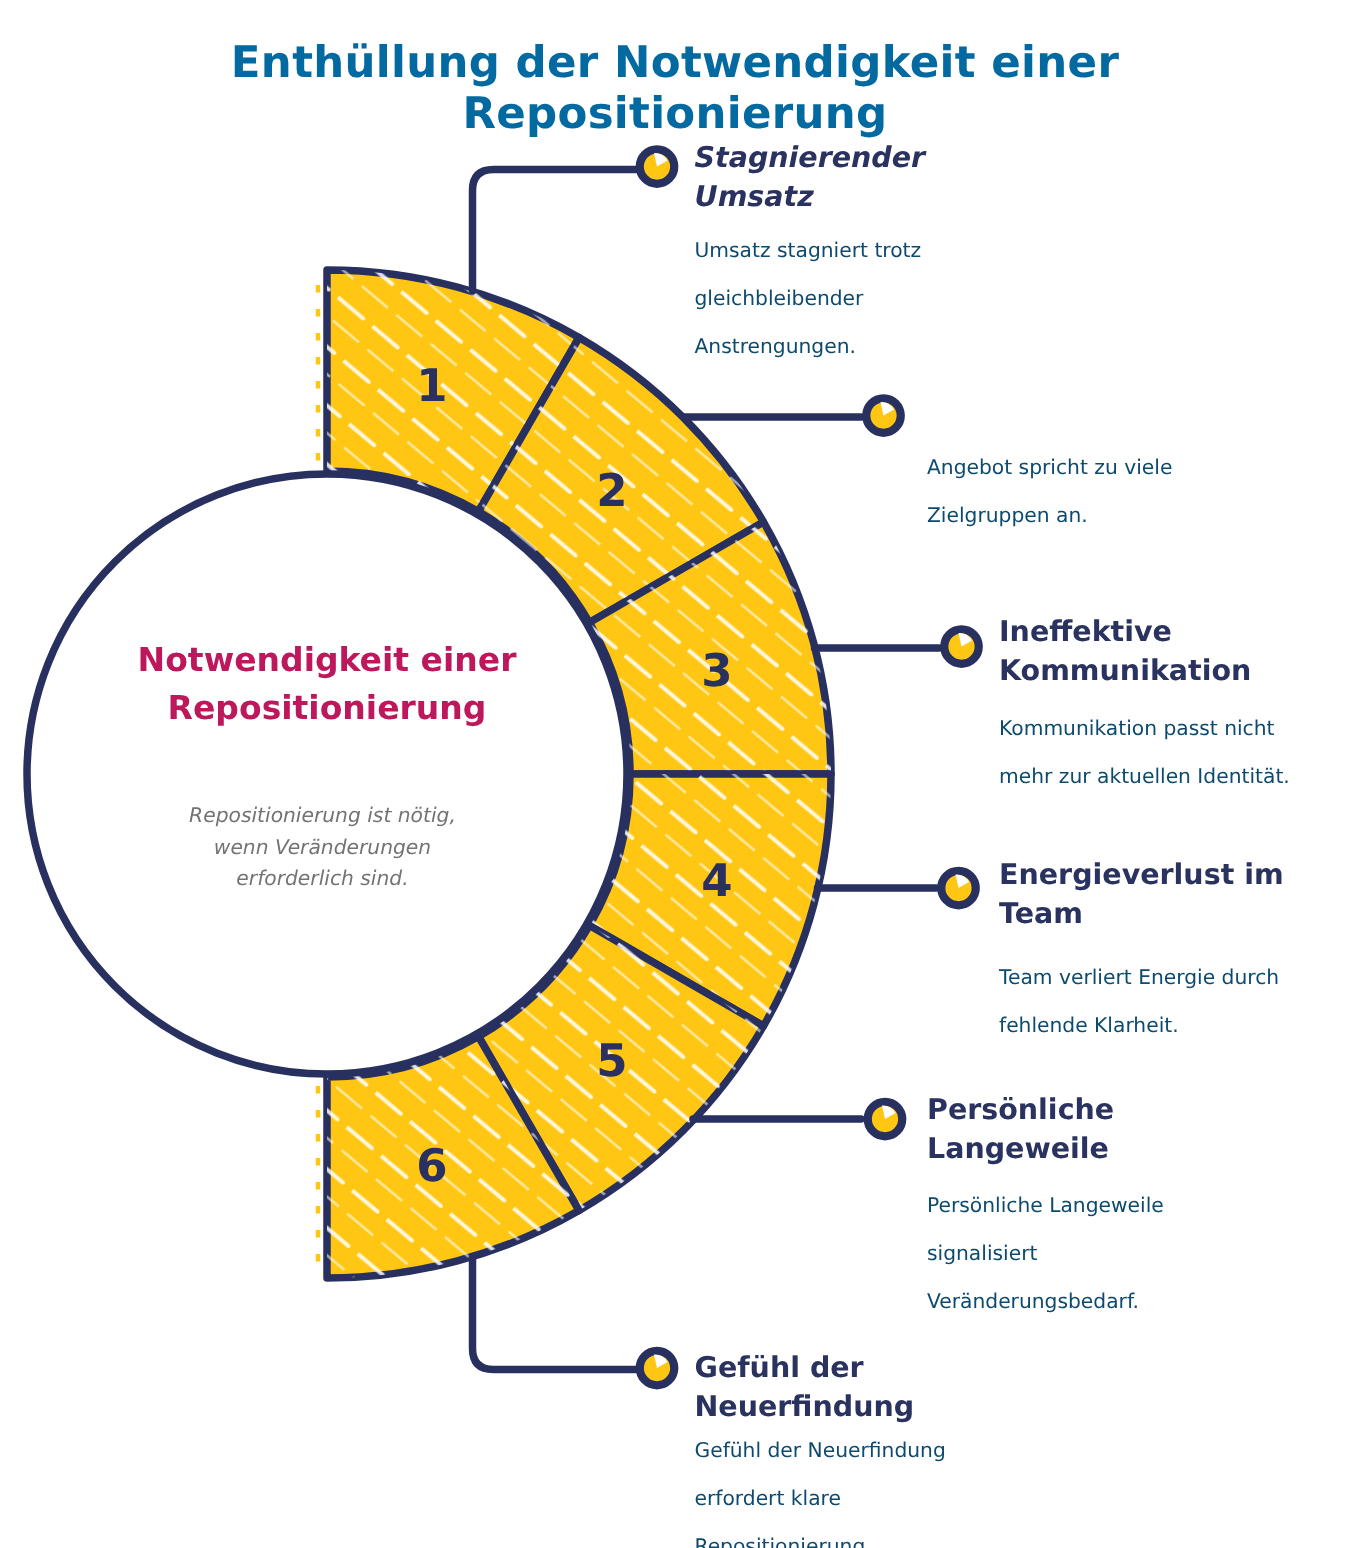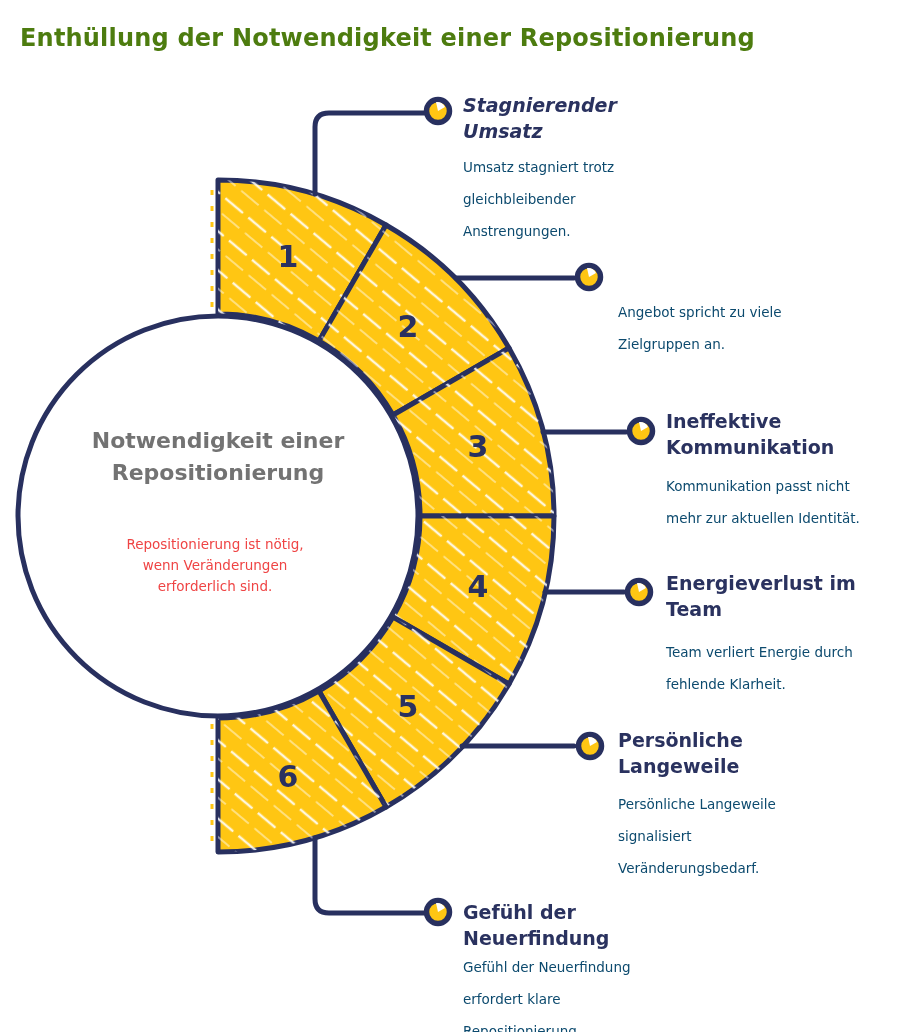--- a/index.html
+++ b/index.html
@@ -9,40 +9,42 @@
     height: 1032px;
     background: #ffffff;
     font-family: "DejaVu Sans", "Liberation Sans", sans-serif;
     overflow: hidden;
   }
   #diagram-svg { position: absolute; left: 0; top: 0; }
 
   .page-title {
     position: absolute;
     left: 20px; right: 20px; top: 24px;
-    font-size: 24px;
+    text-align: center;
+    font-size: 29px;
     font-weight: bold;
     letter-spacing: 0.2px;
-    color: #4d7c0f;
+    color: #0369a1;
   }
 
   .center-heading {
     position: absolute;
     left: 78px; top: 425px; width: 280px;
     text-align: center;
     font-size: 22px; line-height: 32px;
     font-weight: bold;
-    color: #737373;
+    color: #be185d;
   }
   .center-desc {
     position: absolute;
     left: 125px; top: 534px; width: 180px;
     text-align: center;
     font-size: 13.5px; line-height: 21px;
-    color: #ef4444;
+    color: #737373;
+    font-style: italic;
   }
 
   .item-label {
     position: absolute;
     font-size: 19px; line-height: 26px;
     font-weight: bold;
     color: #2A325F;
   }
   .item-desc {
     position: absolute;

